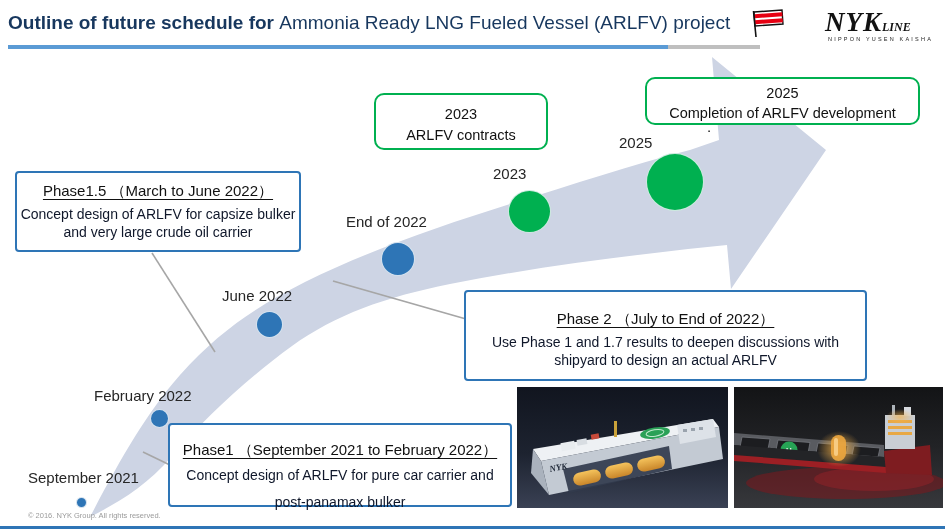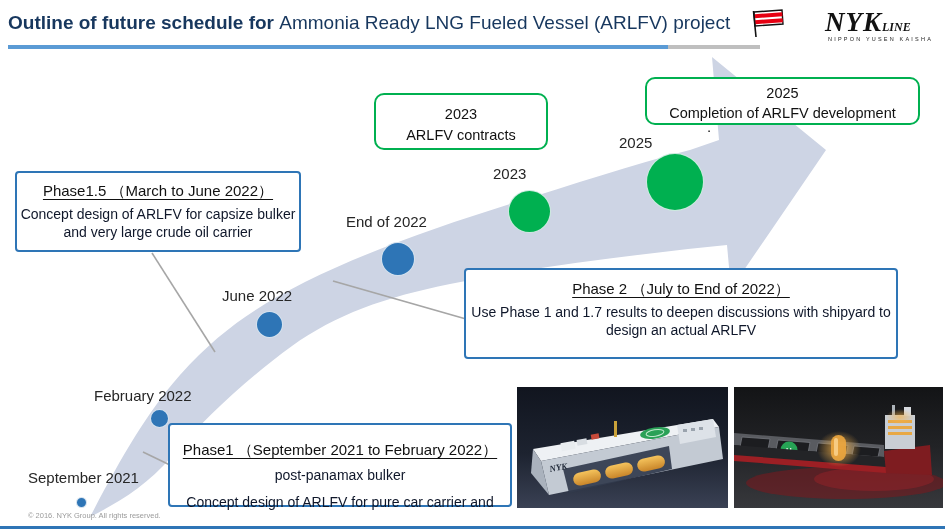--- a/index.html
+++ b/index.html
@@ -42,21 +42,21 @@
   .box{position:absolute;z-index:3;background:#fff;box-sizing:border-box;text-align:center;}
   .box-blue{border:2.5px solid #2e75b6;border-radius:4px;}
   .box-green{border:2.5px solid #00b050;border-radius:10px;}
   .box-title{font-size:15px;color:#111;text-decoration:underline;text-underline-offset:3px;}
   .box-body{font-size:14px;color:#0f172a;margin-top:4px;line-height:1.3;}
   .box-p15{left:15px;top:171px;width:286px;height:81px;padding-top:9px;}
   .box-2023{left:374px;top:93px;width:174px;height:57px;padding-top:9px;font-size:14.5px;
             color:#111;line-height:1.45;}
   .box-2025{left:645px;top:77px;width:275px;height:48px;padding-top:5px;font-size:14.5px;
             color:#111;line-height:1.35;}
-  .box-p2{left:464px;top:268px;width:434px;height:91px;padding-top:10px;}
+  .box-p2{left:464px;top:290px;width:403px;height:91px;padding-top:18px;}
   .box-p1{left:168px;top:423px;width:344px;height:84px;padding-top:16px;}
   .box-p1 .box-body{line-height:1.95;margin-top:2px;}
 
   .stray-dot{position:absolute;left:707px;top:118px;z-index:3;font-size:15px;color:#111;}
 
   
   .vessel{position:absolute;z-index:3;overflow:hidden;}
   .vessel-1{left:517px;top:387px;width:211px;height:121px;}
   .vessel-2{left:734px;top:387px;width:209px;height:121px;}
 
@@ -145,22 +145,22 @@
   </div>
 
   <div class="box box-blue box-p2">
     <div class="box-title">Phase 2 （July to End of 2022）</div>
     <div class="box-body">Use Phase 1 and 1.7 results to deepen discussions with shipyard to design an actual ARLFV</div>
   </div>
 
   <div class="box box-blue box-p1">
     <div class="box-title">Phase1 （September 2021 to February 2022）</div>
     <div class="box-body">
+      <div>Concept design of ARLFV for pure car carrier and</div>
       <div>post-panamax bulker</div>
-      <div>Concept design of ARLFV for pure car carrier and</div>
     </div>
   </div>
 
   <div class="stray-dot">.</div>
 
   <div class="vessel vessel-1">
     <svg width="211" height="121" viewBox="0 0 211 121">
       <defs>
         <linearGradient id="s1bg" x1="0" y1="0" x2="0" y2="1">
           <stop offset="0" stop-color="#11151f"></stop>

